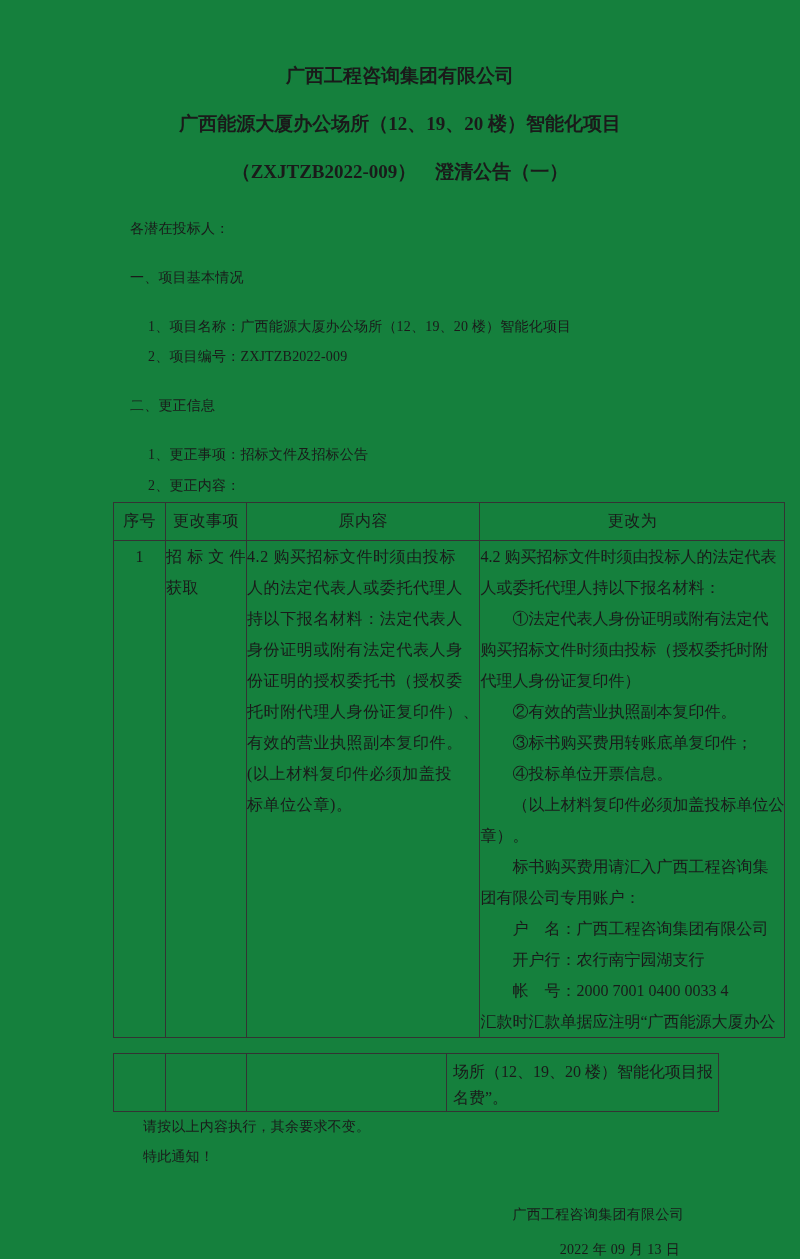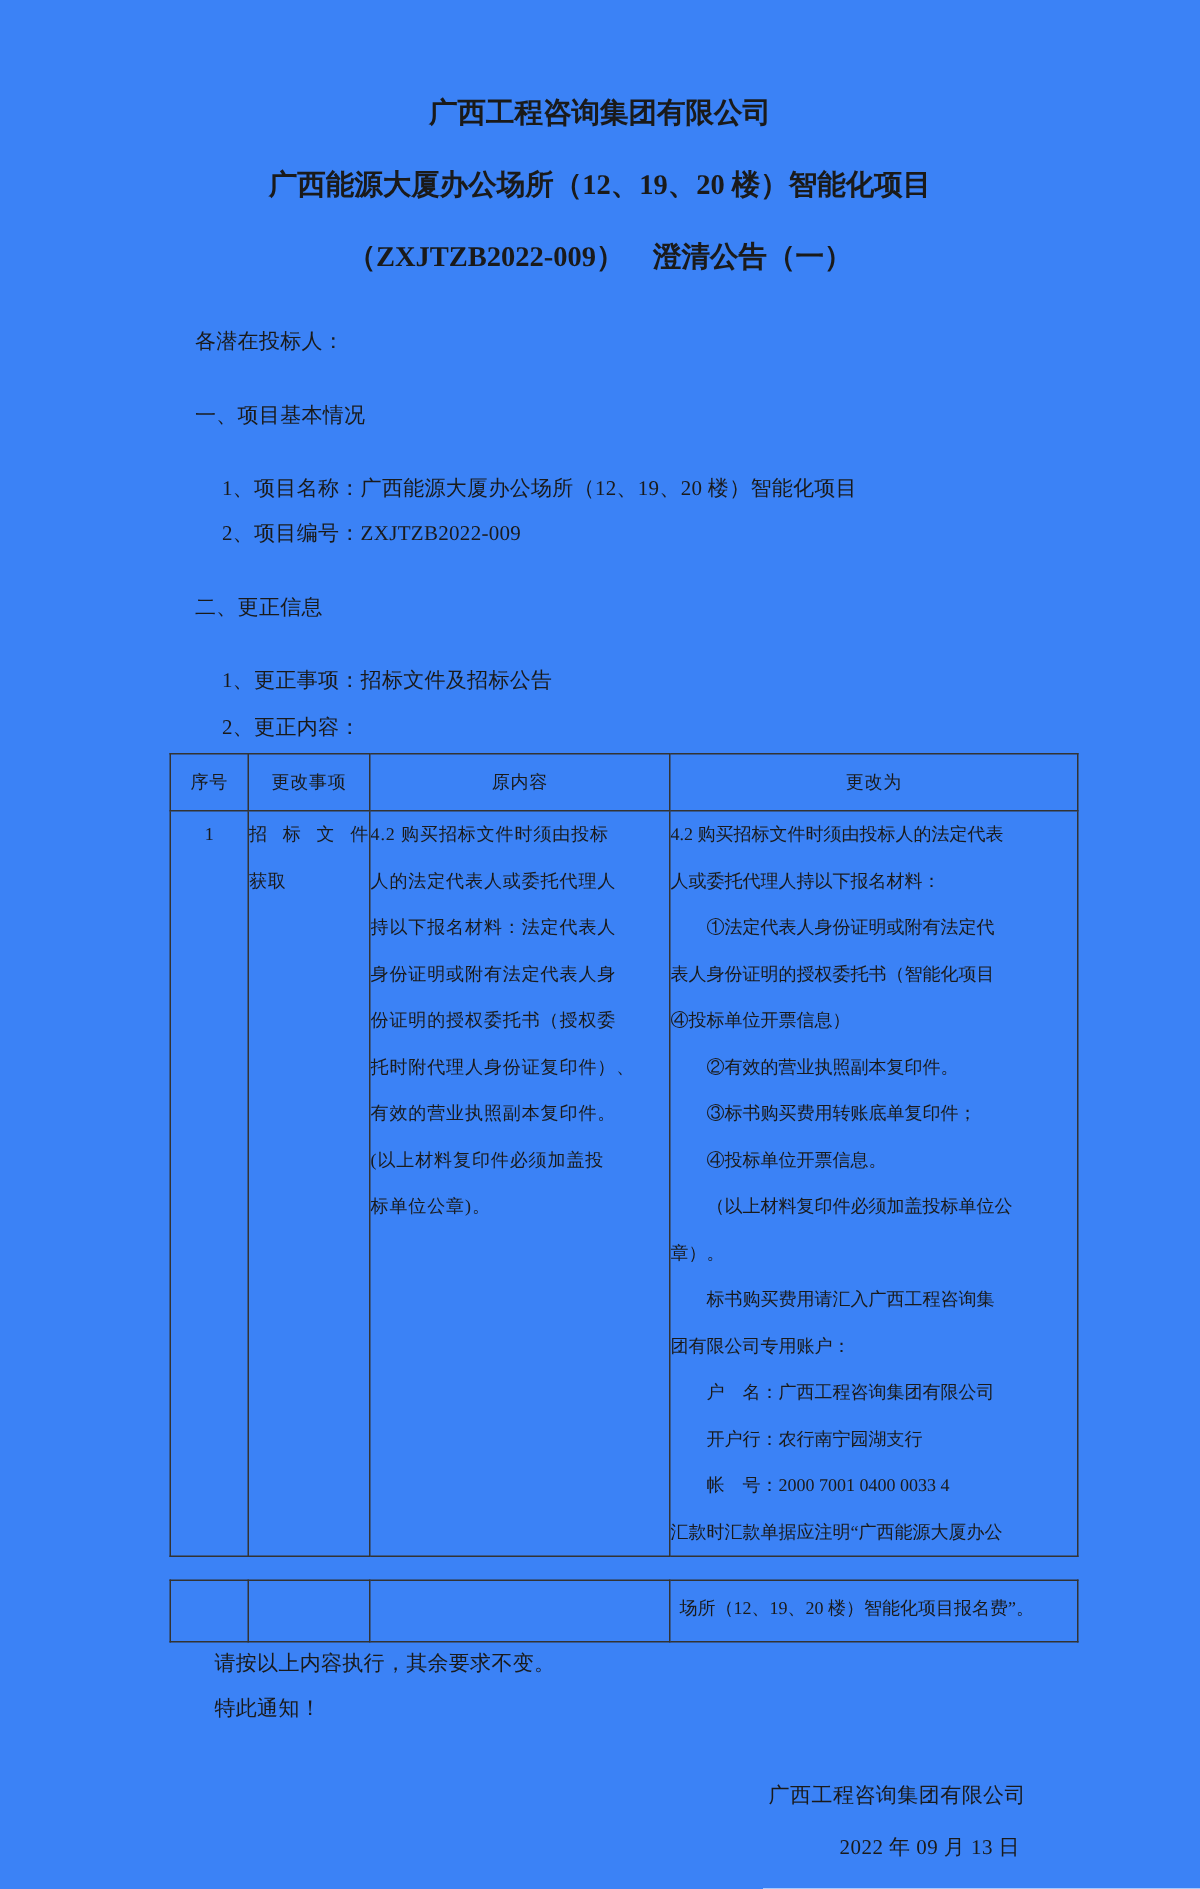--- a/index.html
+++ b/index.html
@@ -1,19 +1,19 @@
 <!DOCTYPE html>
 <html><head>
 <meta charset="utf-8">
 <style>
   html,body { margin:0; padding:0; background:#ffffff; }
   .page {
     position:relative;
     width:800px; height:1259px;
-    background:#3b82f6;
+    background:#15803d;
     color:#1a1a1a;
     font-family:"Liberation Serif","DejaVu Serif",serif;
     overflow:hidden;
   }
   
   .titles {
     margin:52px 0 0 0;
     text-align:center;
     font-size:19px;
     font-weight:bold;
@@ -28,21 +28,21 @@
     letter-spacing:0.2px;
   }
   .body-text p { margin:18px; }
   .list .tline { padding-left:36px; }
   .closing .tline { padding-left:31px; }
   
   table.change-table {
     border-collapse:collapse;
     table-layout:fixed;
     margin:0 0 0 113px;
-    font-size:12px;
+    font-size:16px;
   }
   table.change-table th, table.change-table td {
     border:1px solid #333;
     padding:0;
     font-weight:normal;
   }
   table.change-table th {
     height:37px;
     text-align:center;
     vertical-align:middle;
@@ -131,22 +131,22 @@
             <div class="tline">份证明的授权委托书（授权委</div>
             <div class="tline">托时附代理人身份证复印件）、</div>
             <div class="tline">有效的营业执照副本复印件。</div>
             <div class="tline">(以上材料复印件必须加盖投</div>
             <div class="tline">标单位公章)。</div>
           </td>
       <td class="cell changed-cell">
             <div class="tline">4.2 购买招标文件时须由投标人的法定代表</div>
             <div class="tline">人或委托代理人持以下报名材料：</div>
             <div class="tline">　　①法定代表人身份证明或附有法定代</div>
-            <div class="tline">表人身份证明的授权委托书（智能化项目</div>
-            <div class="tline">④投标单位开票信息）</div>
+            <div class="tline">购买招标文件时须由投标（授权委托时附</div>
+            <div class="tline">代理人身份证复印件）</div>
             <div class="tline">　　②有效的营业执照副本复印件。</div>
             <div class="tline">　　③标书购买费用转账底单复印件；</div>
             <div class="tline">　　④投标单位开票信息。</div>
             <div class="tline">　　（以上材料复印件必须加盖投标单位公</div>
             <div class="tline">章）。</div>
             <div class="tline">　　标书购买费用请汇入广西工程咨询集</div>
             <div class="tline">团有限公司专用账户：</div>
             <div class="tline">　　户　名：广西工程咨询集团有限公司</div>
             <div class="tline">　　开户行：农行南宁园湖支行</div>
             <div class="tline">　　帐　号：2000 7001 0400 0033 4</div>

